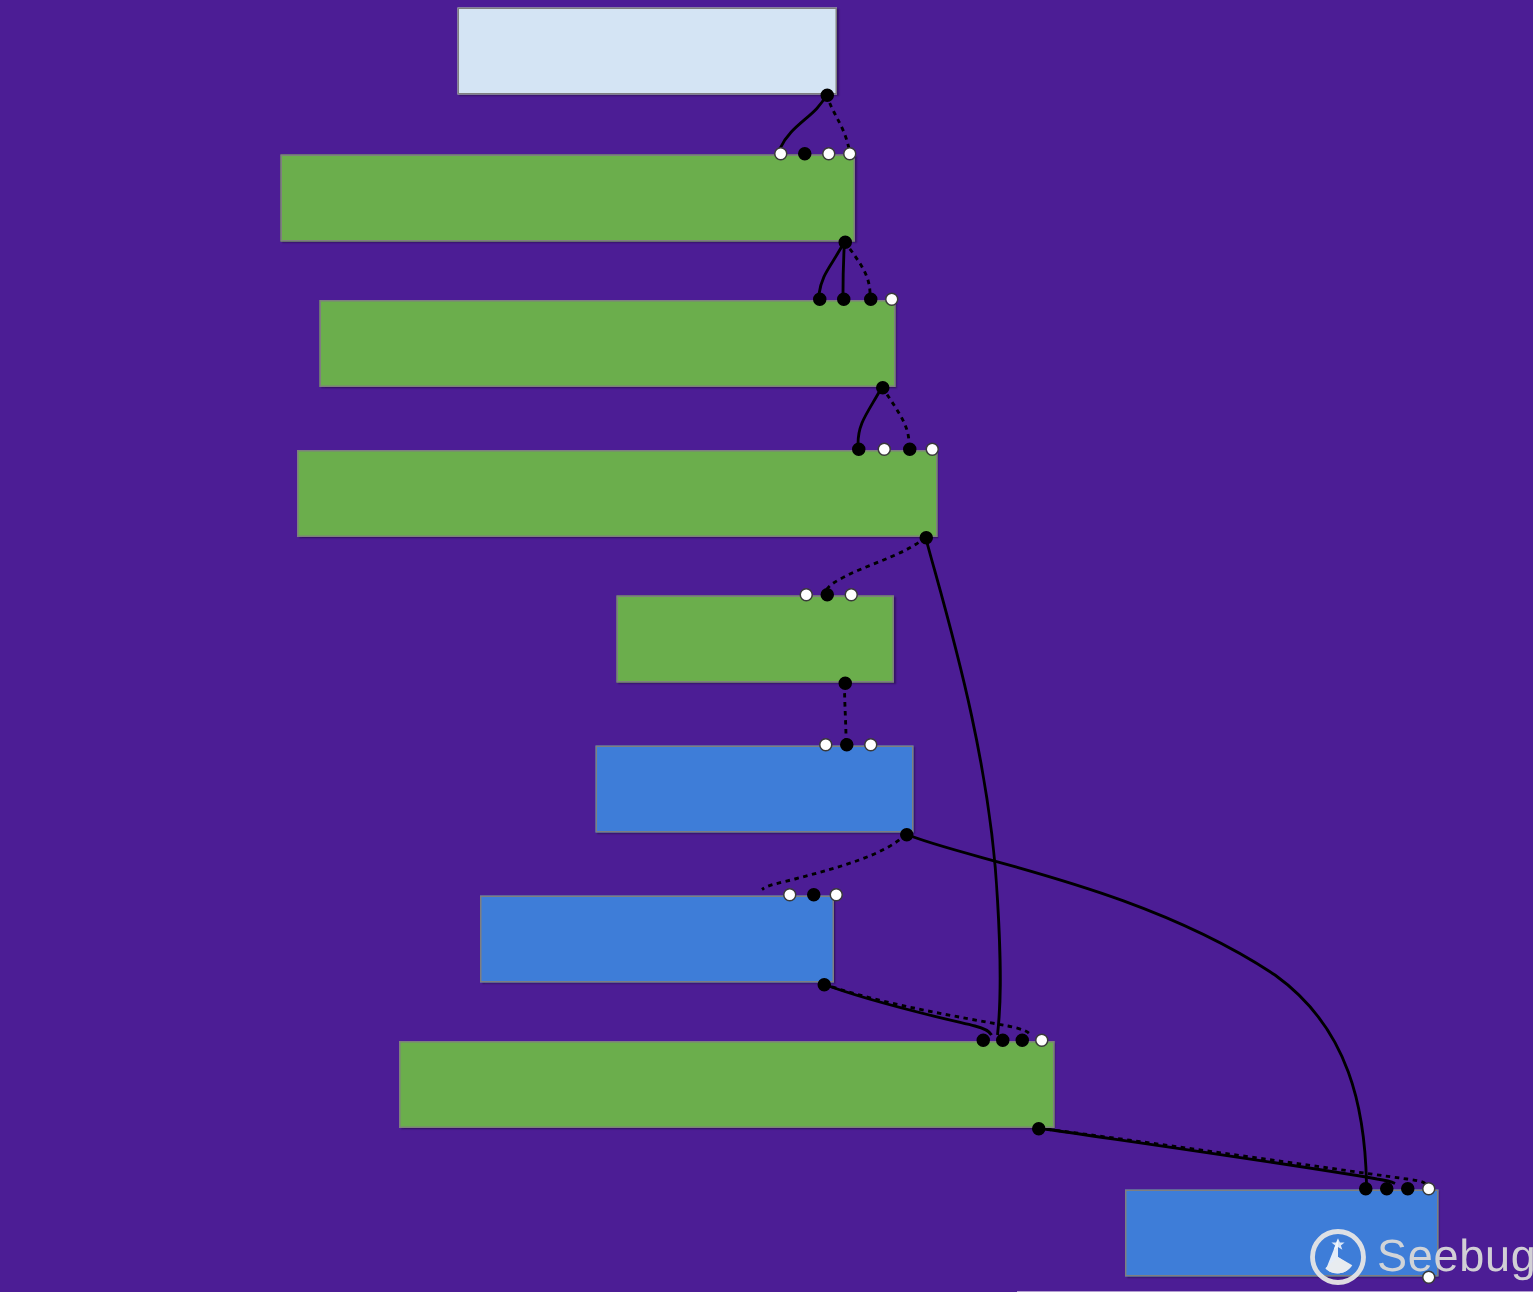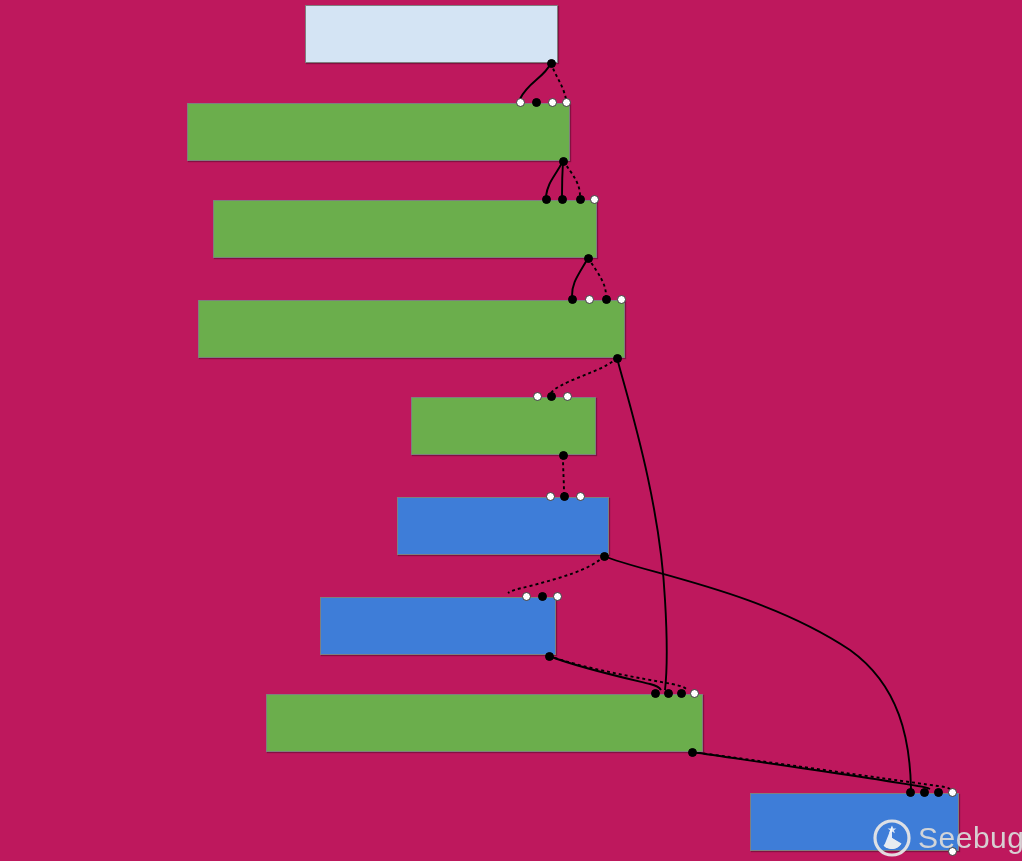--- a/index.html
+++ b/index.html
@@ -8,21 +8,21 @@
     background: #ffffff;
   }
   body {
     font-family: "Liberation Sans", sans-serif;
   }
   #graph-canvas {
     position: relative;
     width: 1022px;
     height: 861px;
     overflow: hidden;
-    background: #be185d;
+    background: #4c1d95;
   }
   #edge-layer {
     position: absolute;
     left: 0;
     top: 0;
     width: 1022px;
     height: 861px;
     pointer-events: none;
   }
   .gnode {

